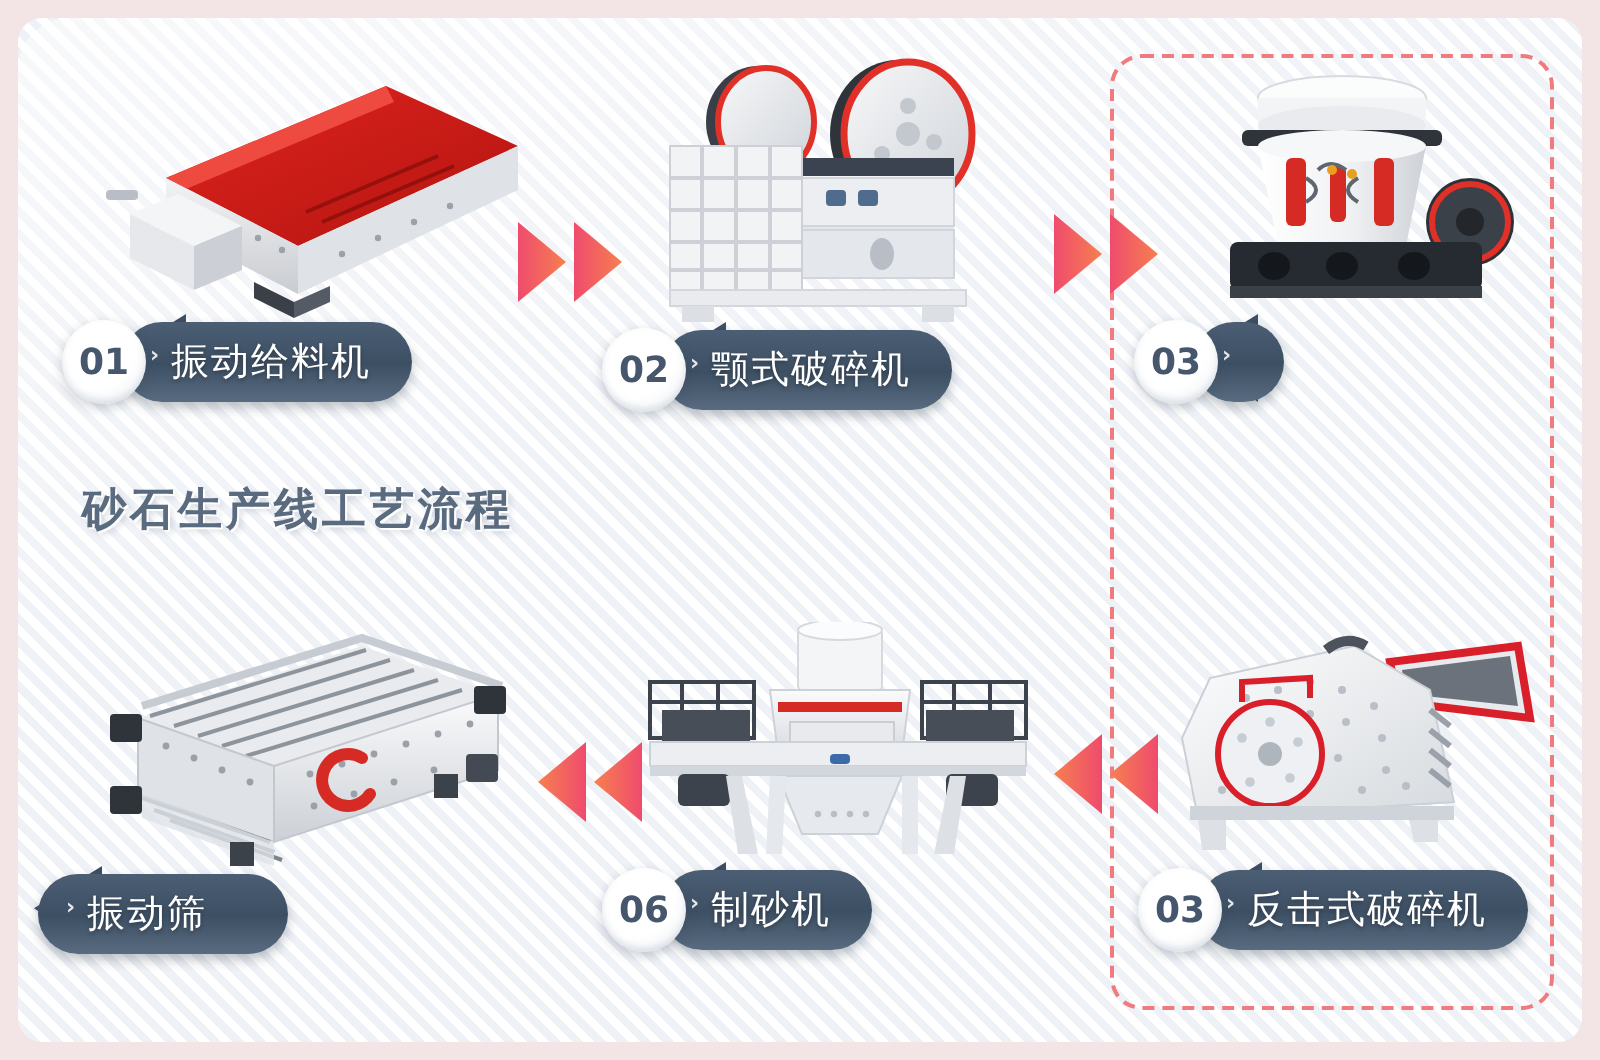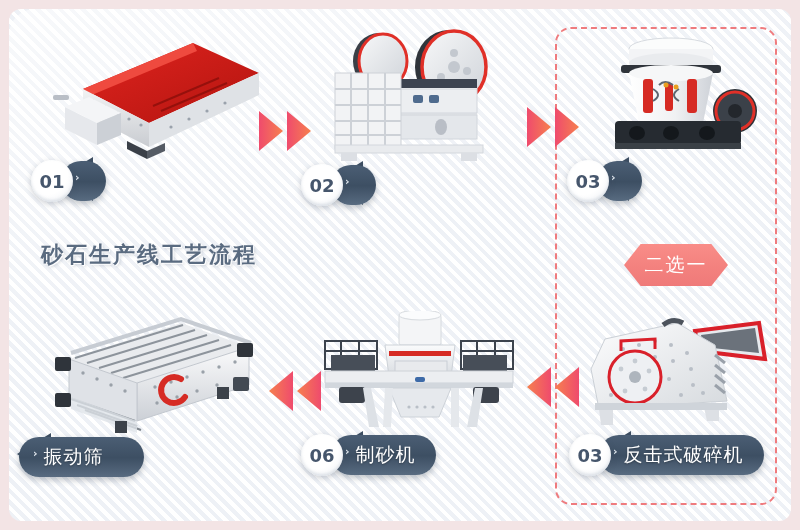--- a/index.html
+++ b/index.html
@@ -201,20 +201,21 @@
           <polygon points="96,110 116,120 116,128 96,118" fill="#3b4048"></polygon>
           <polygon points="116,120 134,112 134,120 116,128" fill="#555b64"></polygon>
         </svg>
       </div>
       <div class="label-row">
         <div class="num-badge">01</div>
         <div class="pill-wrap">
           <div class="pill-tail"></div>
           <div class="pill">
             <span class="chev">›</span>
+            <span class="pill-text">振动给料机</span>
           </div>
         </div>
       </div>
     </div>
 
     <div class="arrow" style="left:248px; top:96px;">
       <svg width="58" height="52" viewBox="0 0 58 52">
         <defs>
           <linearGradient id="ar1" x1="0" y1="0" x2="1" y2="0">
             <stop offset="0" stop-color="#ef4b6d"></stop>
@@ -275,20 +276,21 @@
           <rect x="112" y="68" width="10" height="8" rx="2" fill="#4f6b8e"></rect>
           <rect x="128" y="68" width="10" height="8" rx="2" fill="#4f6b8e"></rect>
         </svg>
       </div>
       <div class="label-row">
         <div class="num-badge">02</div>
         <div class="pill-wrap">
           <div class="pill-tail"></div>
           <div class="pill">
             <span class="chev">›</span>
+            <span class="pill-text">颚式破碎机</span>
           </div>
         </div>
       </div>
     </div>
 
     <div class="arrow" style="left:516px; top:92px;">
       <svg width="58" height="52" viewBox="0 0 58 52">
         <defs>
           <linearGradient id="ar2" x1="0" y1="0" x2="1" y2="0">
             <stop offset="0" stop-color="#ef4b6d"></stop>
@@ -351,23 +353,20 @@
         <div class="num-badge">03</div>
         <div class="pill-wrap">
           <div class="pill-tail"></div>
           <div class="pill">
             <span class="chev">›</span>
           </div>
         </div>
       </div>
     </div>
 
-    <div class="hex-badge" style="left:615px; top:235px;">
-      <span>二选一</span>
-    </div>
 
     <div class="stage" style="left:560px; top:300px; width:212px;">
       <div class="machine" style="height:124px;">
         <svg width="212" height="124" viewBox="0 0 212 124">
           <defs>
             <linearGradient id="icBody" x1="0" y1="0" x2="1" y2="1">
               <stop offset="0" stop-color="#fdfdfe"></stop>
                 <stop offset="1" stop-color="#d6dade"></stop>
             </linearGradient>
           </defs>

